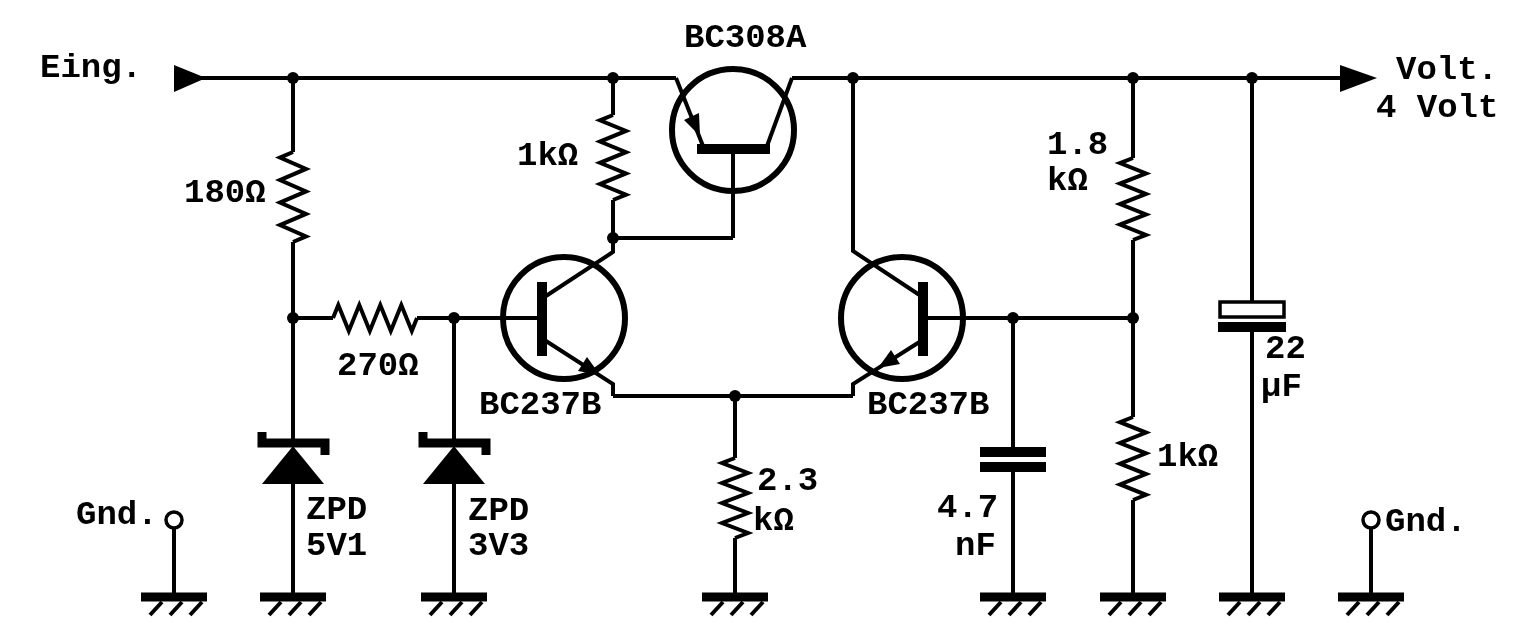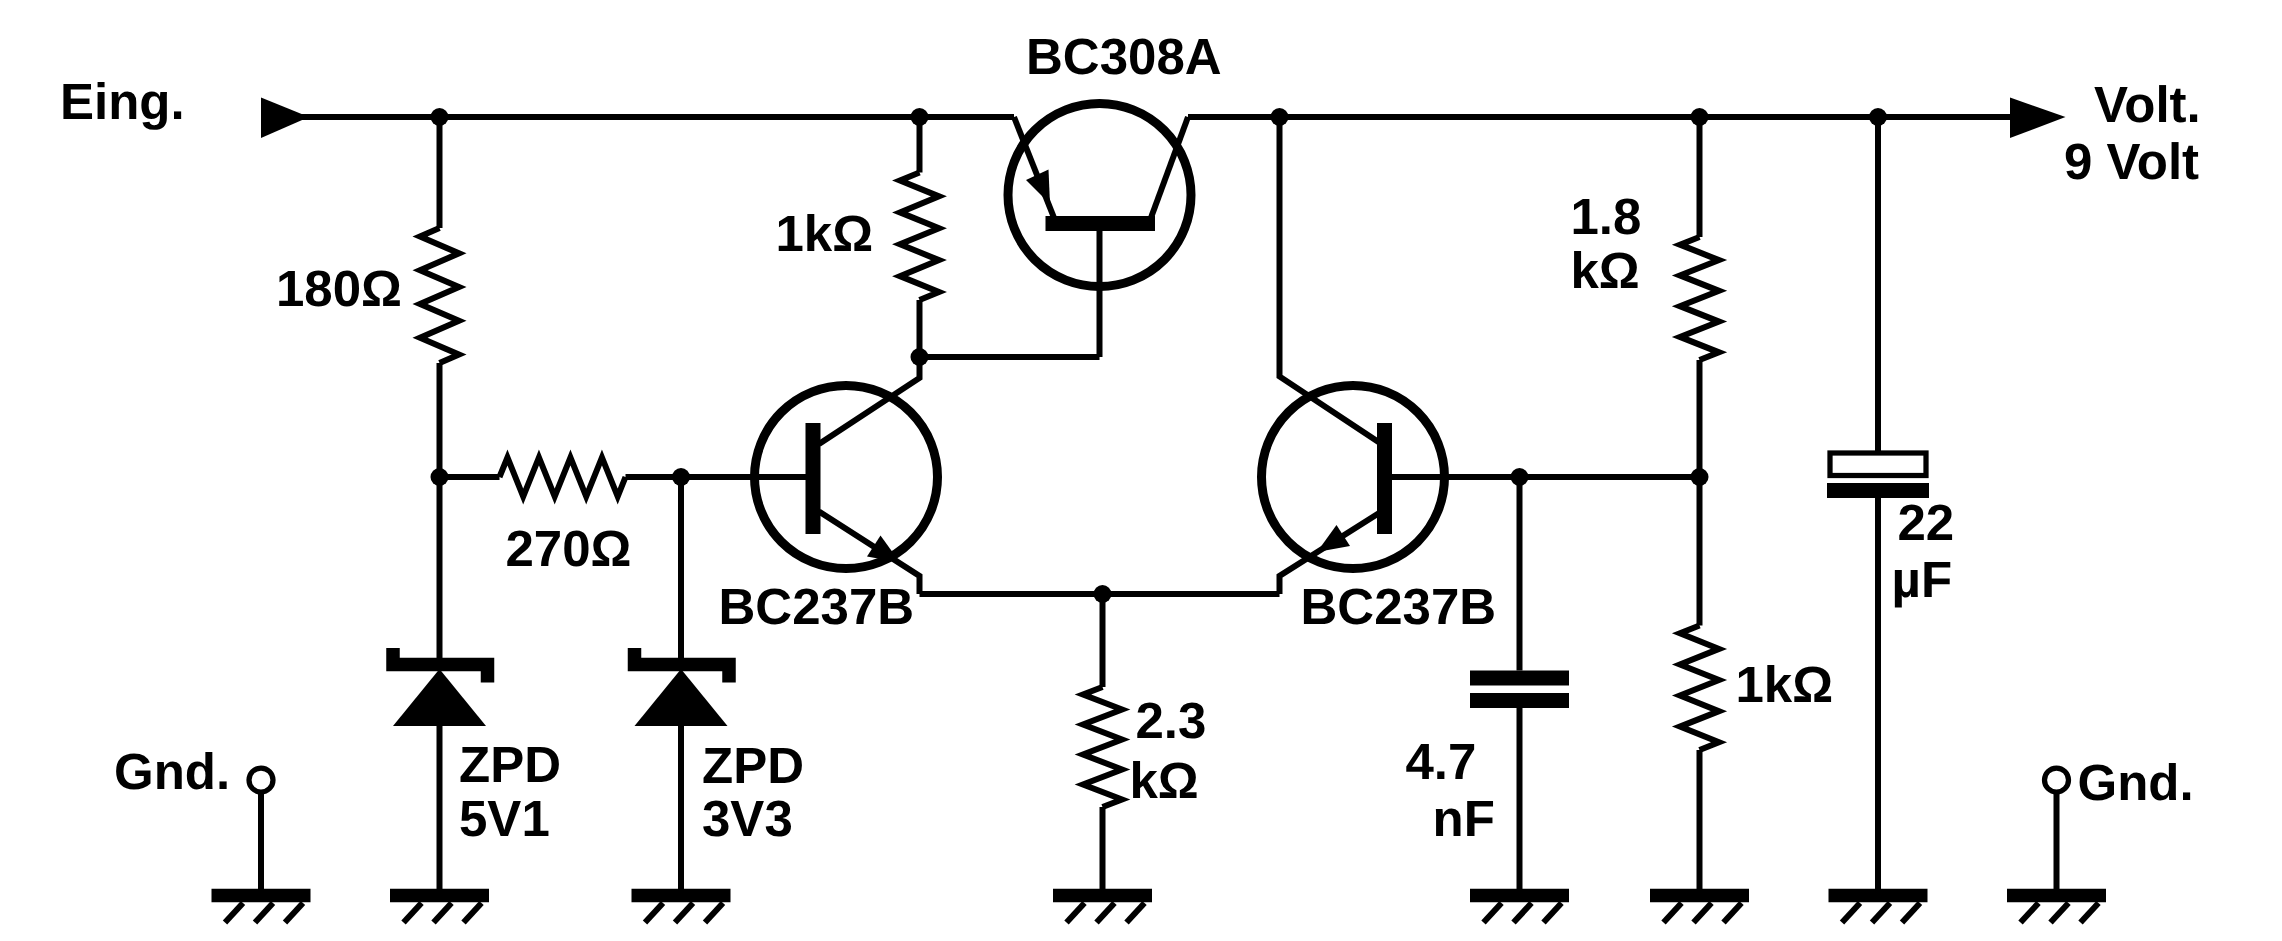--- a/index.html
+++ b/index.html
@@ -1,17 +1,17 @@
 <!DOCTYPE html>
 <html><head>
 <meta charset="utf-8">
 <style>
   html,body{margin:0;padding:0;background:#ffffff;}
   .stage{position:relative;width:1521px;height:627px;background:#ffffff;overflow:hidden;
-         font-family:Liberation Sans, sans-serif;}
+         font-family:Liberation Mono, monospace;}
   .stage svg{position:absolute;left:0;top:0;}
   .lbl{position:absolute;font-size:34px;font-weight:700;line-height:36px;color:#000;
        white-space:pre;letter-spacing:0;}
   .wire{stroke:#000;stroke-width:4;fill:none;stroke-linejoin:miter;}
   .thick{stroke:#000;stroke-width:10;fill:none;}
   .zbar{stroke:#000;stroke-width:9;fill:none;stroke-linejoin:miter;}
   .gbar{stroke:#000;stroke-width:9;fill:none;}
   .tick{stroke:#000;stroke-width:4;fill:none;}
   .circ{stroke:#000;stroke-width:6;fill:none;}
   .dot{fill:#000;stroke:none;}
@@ -199,21 +199,21 @@
     <circle class="dot" cx="293" cy="318" r="6"></circle>
     <circle class="dot" cx="454" cy="318" r="6"></circle>
     <circle class="dot" cx="1013" cy="318" r="6"></circle>
     <circle class="dot" cx="1133" cy="318" r="6"></circle>
     <circle class="dot" cx="735" cy="396" r="6"></circle>
   </g>
 </svg>
 
 <div class="lbl" style="left:40px;top:50px">Eing.</div>
 <div class="lbl" style="left:1396px;top:52px">Volt.</div>
-<div class="lbl" style="left:1376px;top:90px">9 Volt</div>
+<div class="lbl" style="left:1376px;top:90px">4 Volt</div>
 <div class="lbl" style="left:184px;top:175px">180Ω</div>
 <div class="lbl" style="left:517px;top:138px">1kΩ</div>
 <div class="lbl" style="left:684px;top:20px">BC308A</div>
 <div class="lbl" style="left:337px;top:348px">270Ω</div>
 <div class="lbl" style="left:306px;top:492px">ZPD</div>
 <div class="lbl" style="left:306px;top:528px">5V1</div>
 <div class="lbl" style="left:468px;top:493px">ZPD</div>
 <div class="lbl" style="left:468px;top:528px">3V3</div>
 <div class="lbl" style="left:479px;top:387px">BC237B</div>
 <div class="lbl" style="left:867px;top:387px">BC237B</div>

